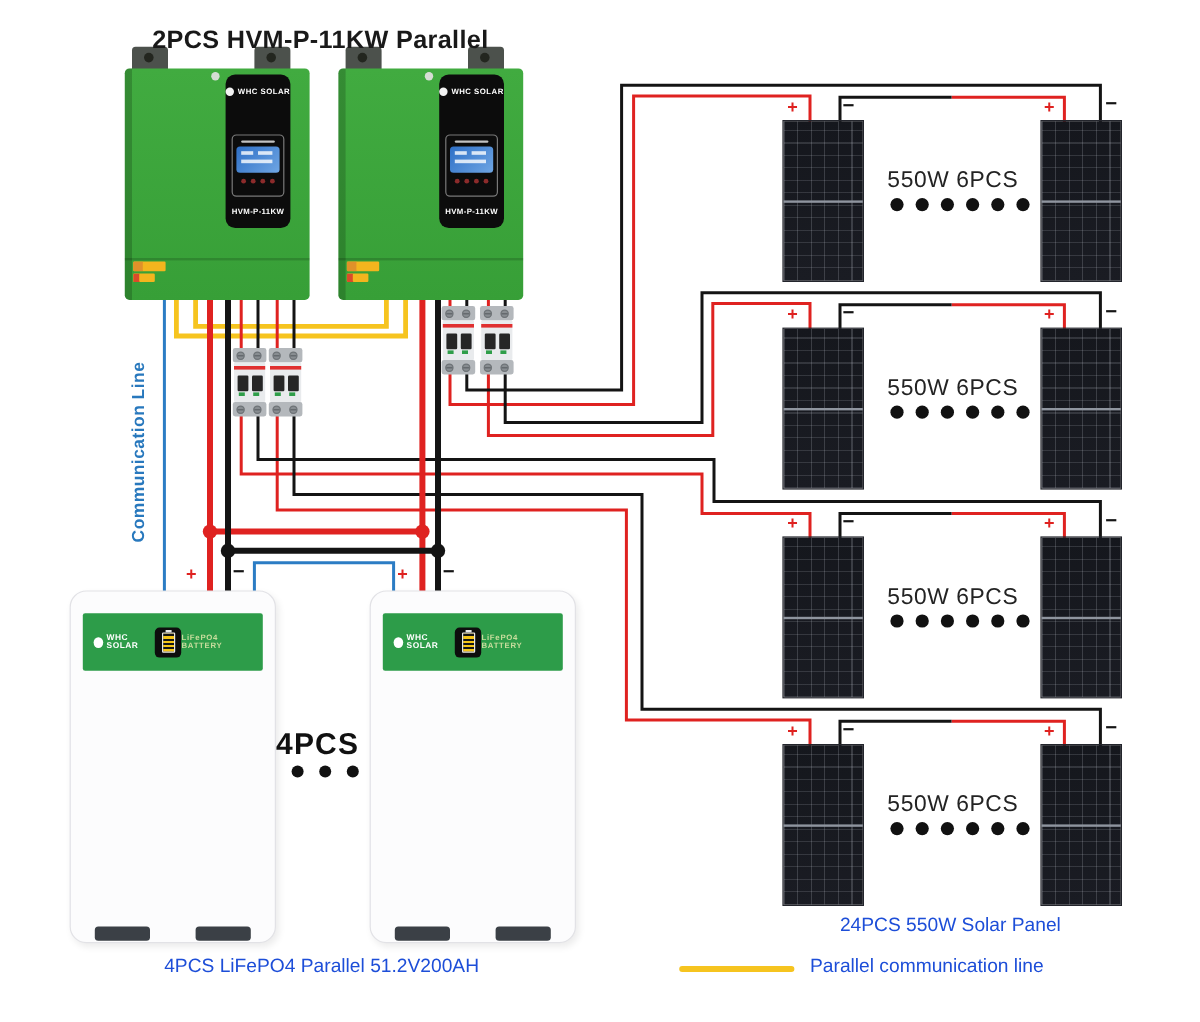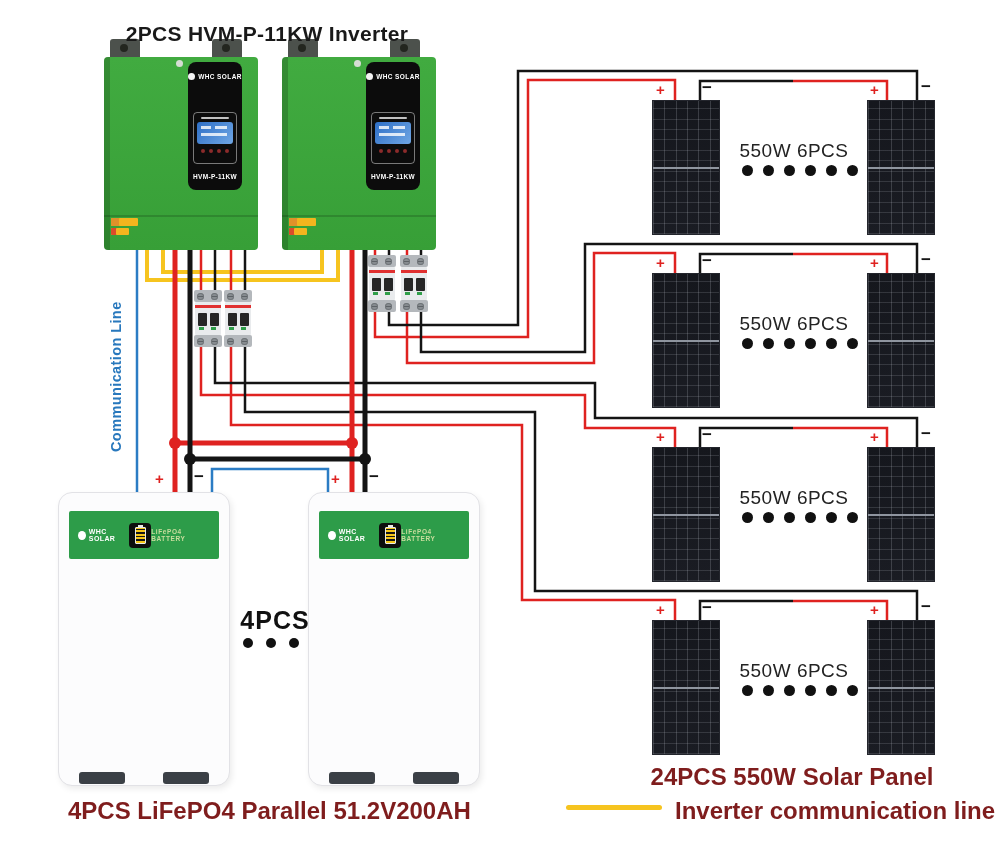--- a/index.html
+++ b/index.html
@@ -4,21 +4,21 @@
 <style>
   html,body{margin:0;padding:0;background:#fff;}
   #stage{position:relative;width:1000px;height:852px;background:#ffffff;overflow:hidden;
          font-family:"Liberation Sans","DejaVu Sans",sans-serif;}
   #wires{position:absolute;left:0;top:0;z-index:1;}
   .comp{position:absolute;z-index:2;}
   .lbl{position:absolute;z-index:3;white-space:nowrap;}
 
   
   .title{left:92px;top:22px;width:350px;text-align:center;font-size:21px;font-weight:600;color:#191919;letter-spacing:.3px;}
-  .caption{font-size:24px;font-weight:700;color:#7f1d1d;}
+  .caption{font-size:16px;font-weight:400;color:#1d4ed8;}
   .commline{left:108px;top:292px;height:160px;writing-mode:vertical-rl;transform:rotate(180deg);
             font-size:14.5px;font-weight:600;color:#2878bd;letter-spacing:.4px;}
   .rowlab{width:170px;text-align:center;font-size:19px;font-weight:500;color:#232323;letter-spacing:.5px;}
   .plus{font-size:15px;font-weight:700;color:#df2220;}
   .minus{font-size:17px;font-weight:700;color:#151515;}
   .bigcount{font-size:25px;font-weight:700;color:#111;letter-spacing:1px;}
   .dotrow{display:flex;align-items:center;}
   .dot{border-radius:50%;background:#111;}
   .dot6{width:11px;height:11px;margin-right:10px;}
   .dot3{width:10px;height:10px;margin-right:13px;}
@@ -331,21 +331,21 @@
   <div class="comp panel" style="left:867px;top:447px;">
       <div class="mid"></div>
     </div>
   <div class="comp panel" style="left:652px;top:620px;">
       <div class="mid"></div>
     </div>
   <div class="comp panel" style="left:867px;top:620px;">
       <div class="mid"></div>
     </div>
 
-  <div class="lbl title">2PCS HVM-P-11KW Inverter</div>
+  <div class="lbl title">2PCS HVM-P-11KW Parallel</div>
   <div class="lbl commline">Communication Line</div>
 
   <div class="lbl rowlab" style="left:709px;top:140px;">550W 6PCS</div>
   <div class="lbl dotrow" style="left:742px;top:165px;">
     <span class="dot dot6"></span>
       <span class="dot dot6"></span>
       <span class="dot dot6"></span>
       <span class="dot dot6"></span>
       <span class="dot dot6"></span>
       <span class="dot dot6" style="margin-right:0;"></span>
@@ -396,25 +396,25 @@
   <div class="lbl plus" style="left:656px;top:601px;">+</div>
   <div class="lbl minus" style="left:702px;top:598px;">−</div>
   <div class="lbl plus" style="left:870px;top:601px;">+</div>
   <div class="lbl minus" style="left:921px;top:597px;">−</div>
 
   <div class="lbl plus" style="left:155px;top:470px;">+</div>
   <div class="lbl minus" style="left:194px;top:467px;">−</div>
   <div class="lbl plus" style="left:331px;top:470px;">+</div>
   <div class="lbl minus" style="left:369px;top:467px;">−</div>
 
-  <div class="lbl bigcount" style="left:230px;top:606px;width:90px;text-align:center;">4PCS</div>
+  <div class="lbl bigcount" style="left:230px;top:606px;width:90px;text-align:left;">4PCS</div>
   <div class="lbl dotrow" style="left:243px;top:638px;">
     <span class="dot dot3"></span>
       <span class="dot dot3"></span>
       <span class="dot dot3" style="margin-right:0;"></span>
   </div>
   <div class="lbl caption" style="left:68px;top:797px;width:400px;text-align:center;">4PCS LiFePO4 Parallel 51.2V200AH</div>
   <div class="lbl caption" style="left:632px;top:763px;width:320px;text-align:center;">24PCS 550W Solar Panel</div>
 
   <div class="lbl legend-line"></div>
-  <div class="lbl caption" style="left:675px;top:797px;">Inverter communication line</div>
+  <div class="lbl caption" style="left:675px;top:797px;">Parallel communication line</div>
 
 </div>
 
 </body></html>

